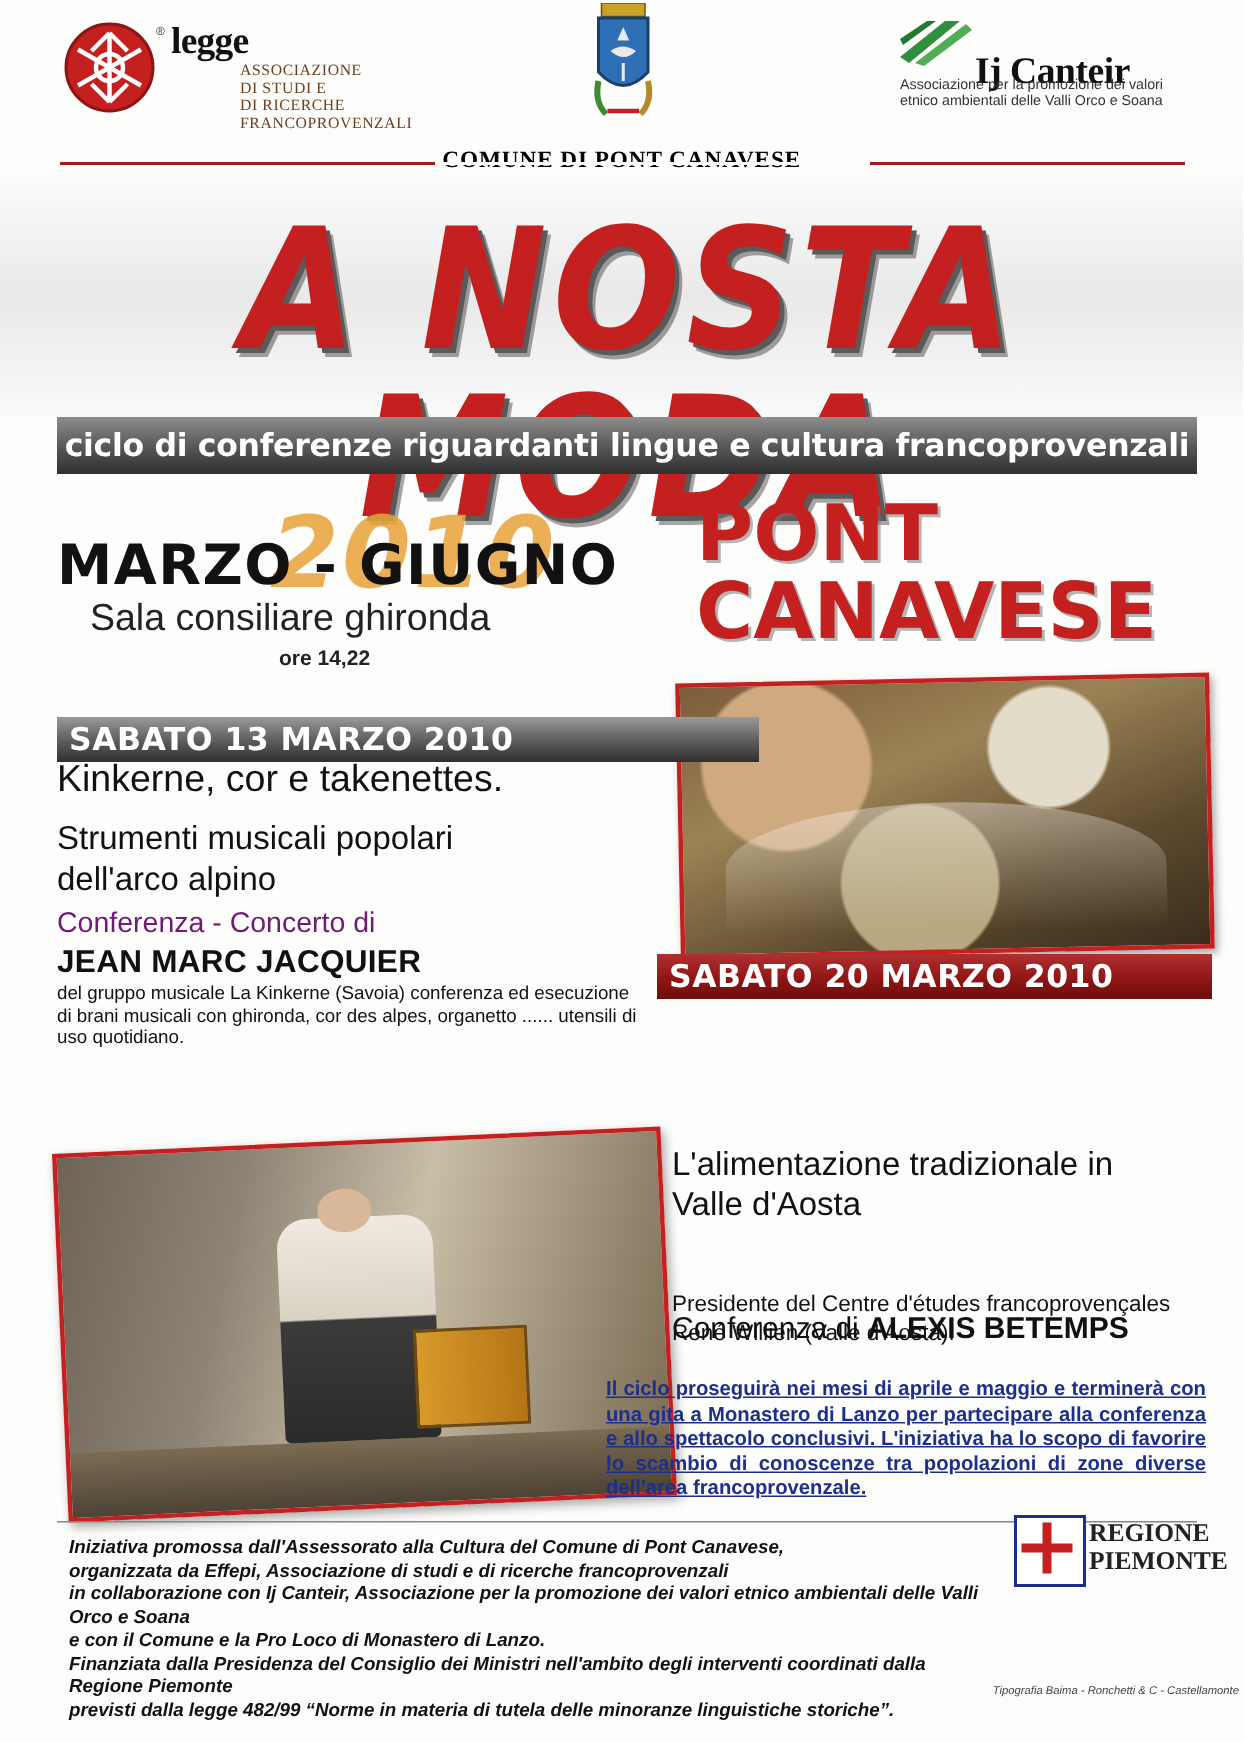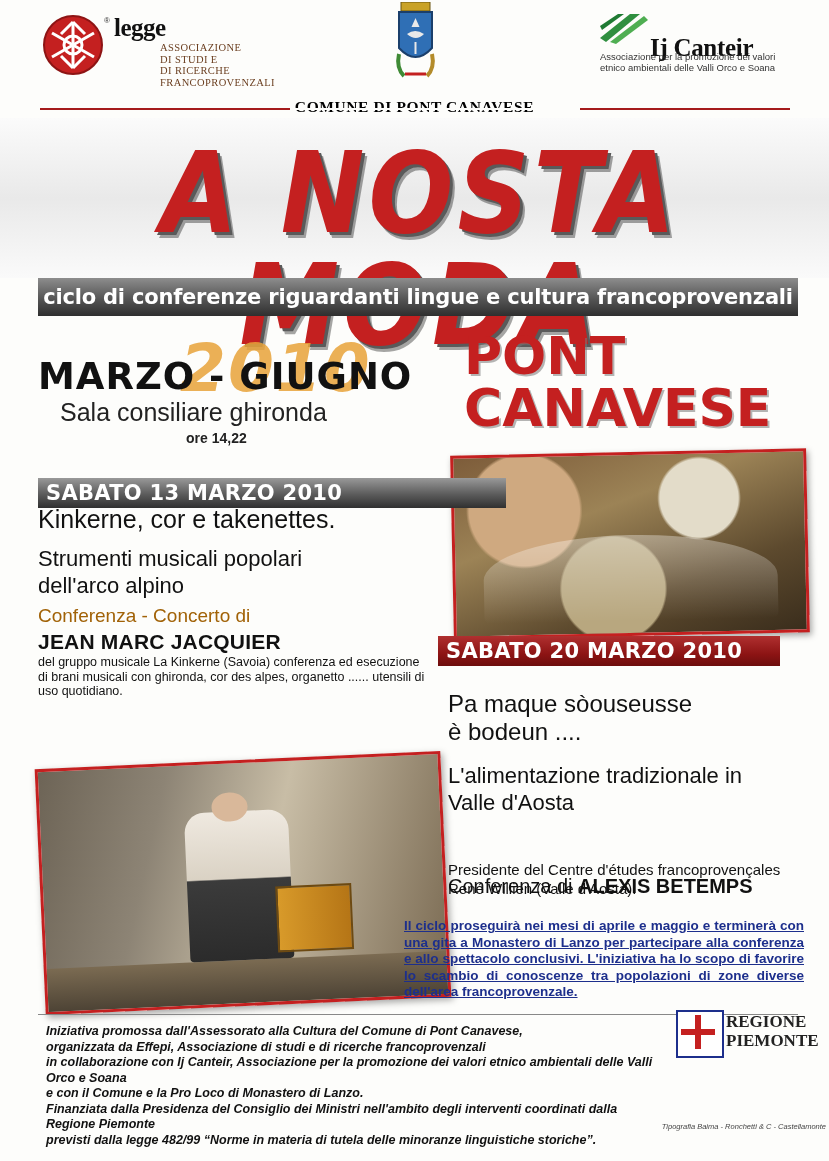--- a/index.html
+++ b/index.html
@@ -149,21 +149,21 @@
     color:#fff;font-weight:bold;font-size:21px;margin-left:8px;letter-spacing:.3px;
     font-family:"DejaVu Sans", sans-serif;
   }
   .e1-title{
     position:absolute;left:38px;top:505px;font-size:25px;color:#111;
   }
   .e1-sub{
     position:absolute;left:38px;top:545px;font-size:22px;line-height:27px;color:#111;
   }
   .e1-conf{
-    position:absolute;left:38px;top:605px;font-size:19px;color:#a16207;
+    position:absolute;left:38px;top:605px;font-size:19px;color:#701a75;
   }
   .e1-name{
     position:absolute;left:38px;top:630px;font-size:21px;font-weight:bold;color:#111;
     letter-spacing:.2px;
   }
   .e1-desc{
     position:absolute;left:38px;top:655px;width:390px;
     font-size:12.5px;line-height:14.5px;color:#111;
   }
 
@@ -191,21 +191,21 @@
     background:linear-gradient(90deg,#d89a2a,#b57516);
     border:2px solid #6d4a12;
   }
   .photo-left .floor{
     position:absolute;left:0;bottom:0;width:100%;height:18%;
     background:linear-gradient(180deg,#7b6b52,#4d4335);
   }
 
   
   .bar-date2{
-    position:absolute;left:438px;top:636px;width:342px;height:30px;
+    position:absolute;left:438px;top:636px;width:370px;height:30px;
     background:linear-gradient(180deg,#b03030 0%,#8d1414 60%,#6d0d0d 100%);
     display:flex;align-items:center;
   }
   .bar-date2 span{
     color:#fff;font-weight:bold;font-size:21px;margin-left:8px;
     font-family:"DejaVu Sans", sans-serif;letter-spacing:.3px;
   }
   .e2-title{
     position:absolute;left:448px;top:690px;font-size:24px;line-height:28px;color:#111;
   }
@@ -351,22 +351,20 @@
   <div class="photo-left">
     <div class="floor"></div>
     <div class="fig"></div>
     <div class="head"></div>
     <div class="acc"></div>
   </div>
 
   <div class="bar-date2">
     <span>SABATO 20 MARZO 2010</span>
   </div>
-  <div class="e2-title" style="white-space:pre-line">Pa maque sòouseusse
-è bodeun ....</div>
   <div class="e2-sub" style="white-space:pre-line">L'alimentazione tradizionale in
 Valle d'Aosta</div>
   <div class="e2-conf">
     <span>Conferenza di </span><b>ALEXIS BETEMPS</b>
   </div>
   <div class="e2-desc" style="white-space:pre-line">Presidente del Centre d'études francoprovençales
 René Willien (Valle d'Aosta).</div>
 
   <div class="closing">Il ciclo proseguirà nei mesi di aprile e maggio e terminerà con una gita a Monastero di Lanzo per partecipare alla conferenza e allo spettacolo conclusivi. L'iniziativa ha lo scopo di favorire lo scambio di conoscenze tra popolazioni di zone diverse dell'area francoprovenzale.</div>
 

